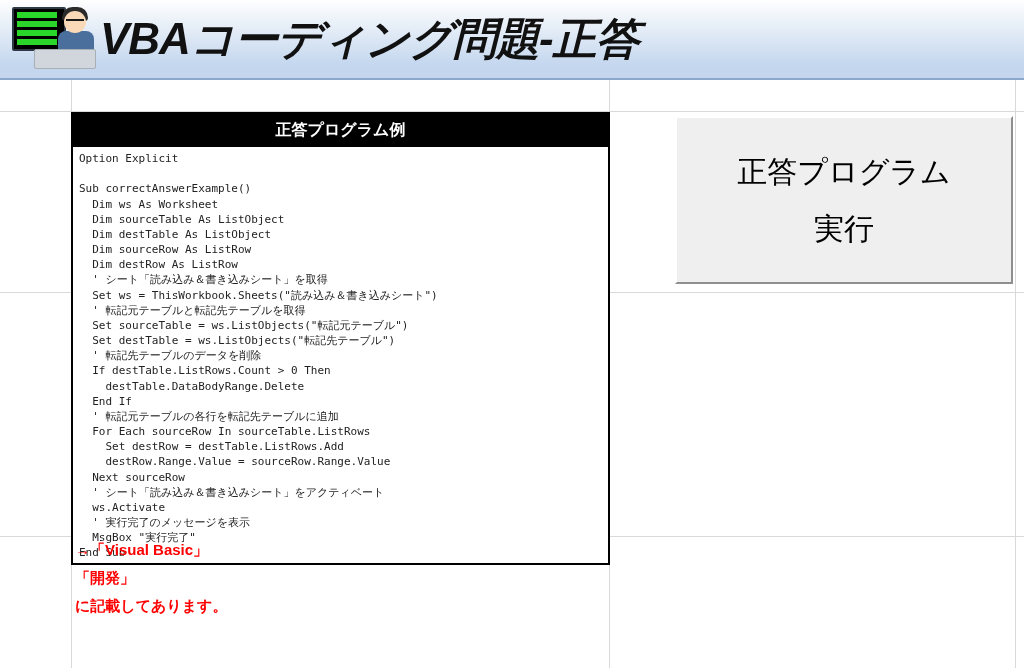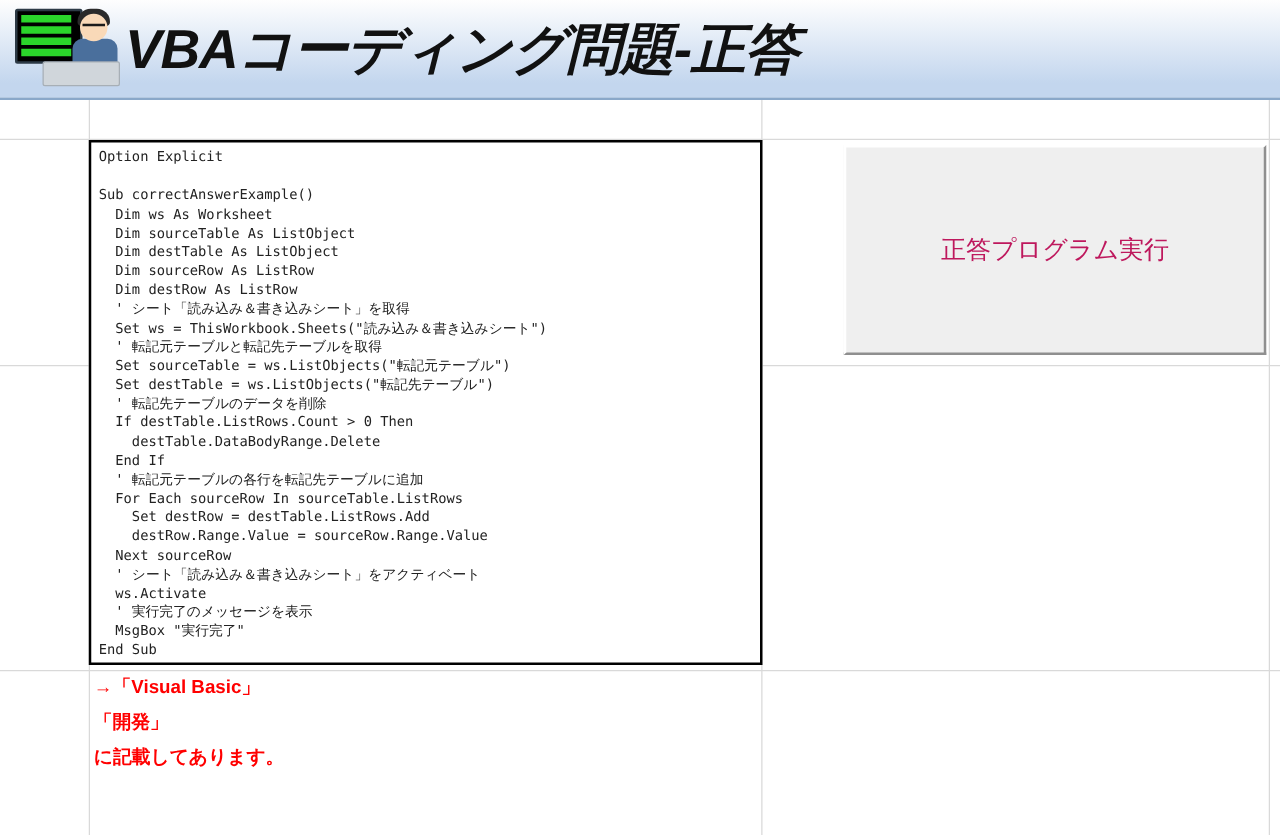--- a/index.html
+++ b/index.html
@@ -142,25 +142,25 @@
     left: 675px;
     top: 116px;
     width: 338px;
     height: 168px;
     background: #efefef;
     border-top: 2px solid #fff;
     border-left: 2px solid #fff;
     border-right: 2px solid #8f8f8f;
     border-bottom: 2px solid #8f8f8f;
     display: flex;
-    flex-direction: row;
+    flex-direction: column;
     align-items: center;
     justify-content: center;
-    font-size: 20px;
-    color: #be185d;
+    font-size: 30px;
+    color: #000000;
     cursor: pointer;
     line-height: 1.9;
   }
   .instructions {
     position: absolute;
     left: 75px;
     top: 536px;
     color: #ff0000;
     font-size: 15px;
     font-weight: bold;
@@ -183,20 +183,21 @@
 </div>
 
 <div class="grid-col-left"></div>
 <div class="grid-col-right"></div>
 <div class="grid-col-far"></div>
 <div class="grid-row" style="top:111px"></div>
 <div class="grid-row" style="top:292px"></div>
 <div class="grid-row" style="top:536px"></div>
 
 <div class="code-box">
+  <div class="code-header">正答プログラム例</div>
   <div class="code-body">Option Explicit
 
 Sub correctAnswerExample()
   Dim ws As Worksheet
   Dim sourceTable As ListObject
   Dim destTable As ListObject
   Dim sourceRow As ListRow
   Dim destRow As ListRow
   ' シート「読み込み＆書き込みシート」を取得
   Set ws = ThisWorkbook.Sheets("読み込み＆書き込みシート")

